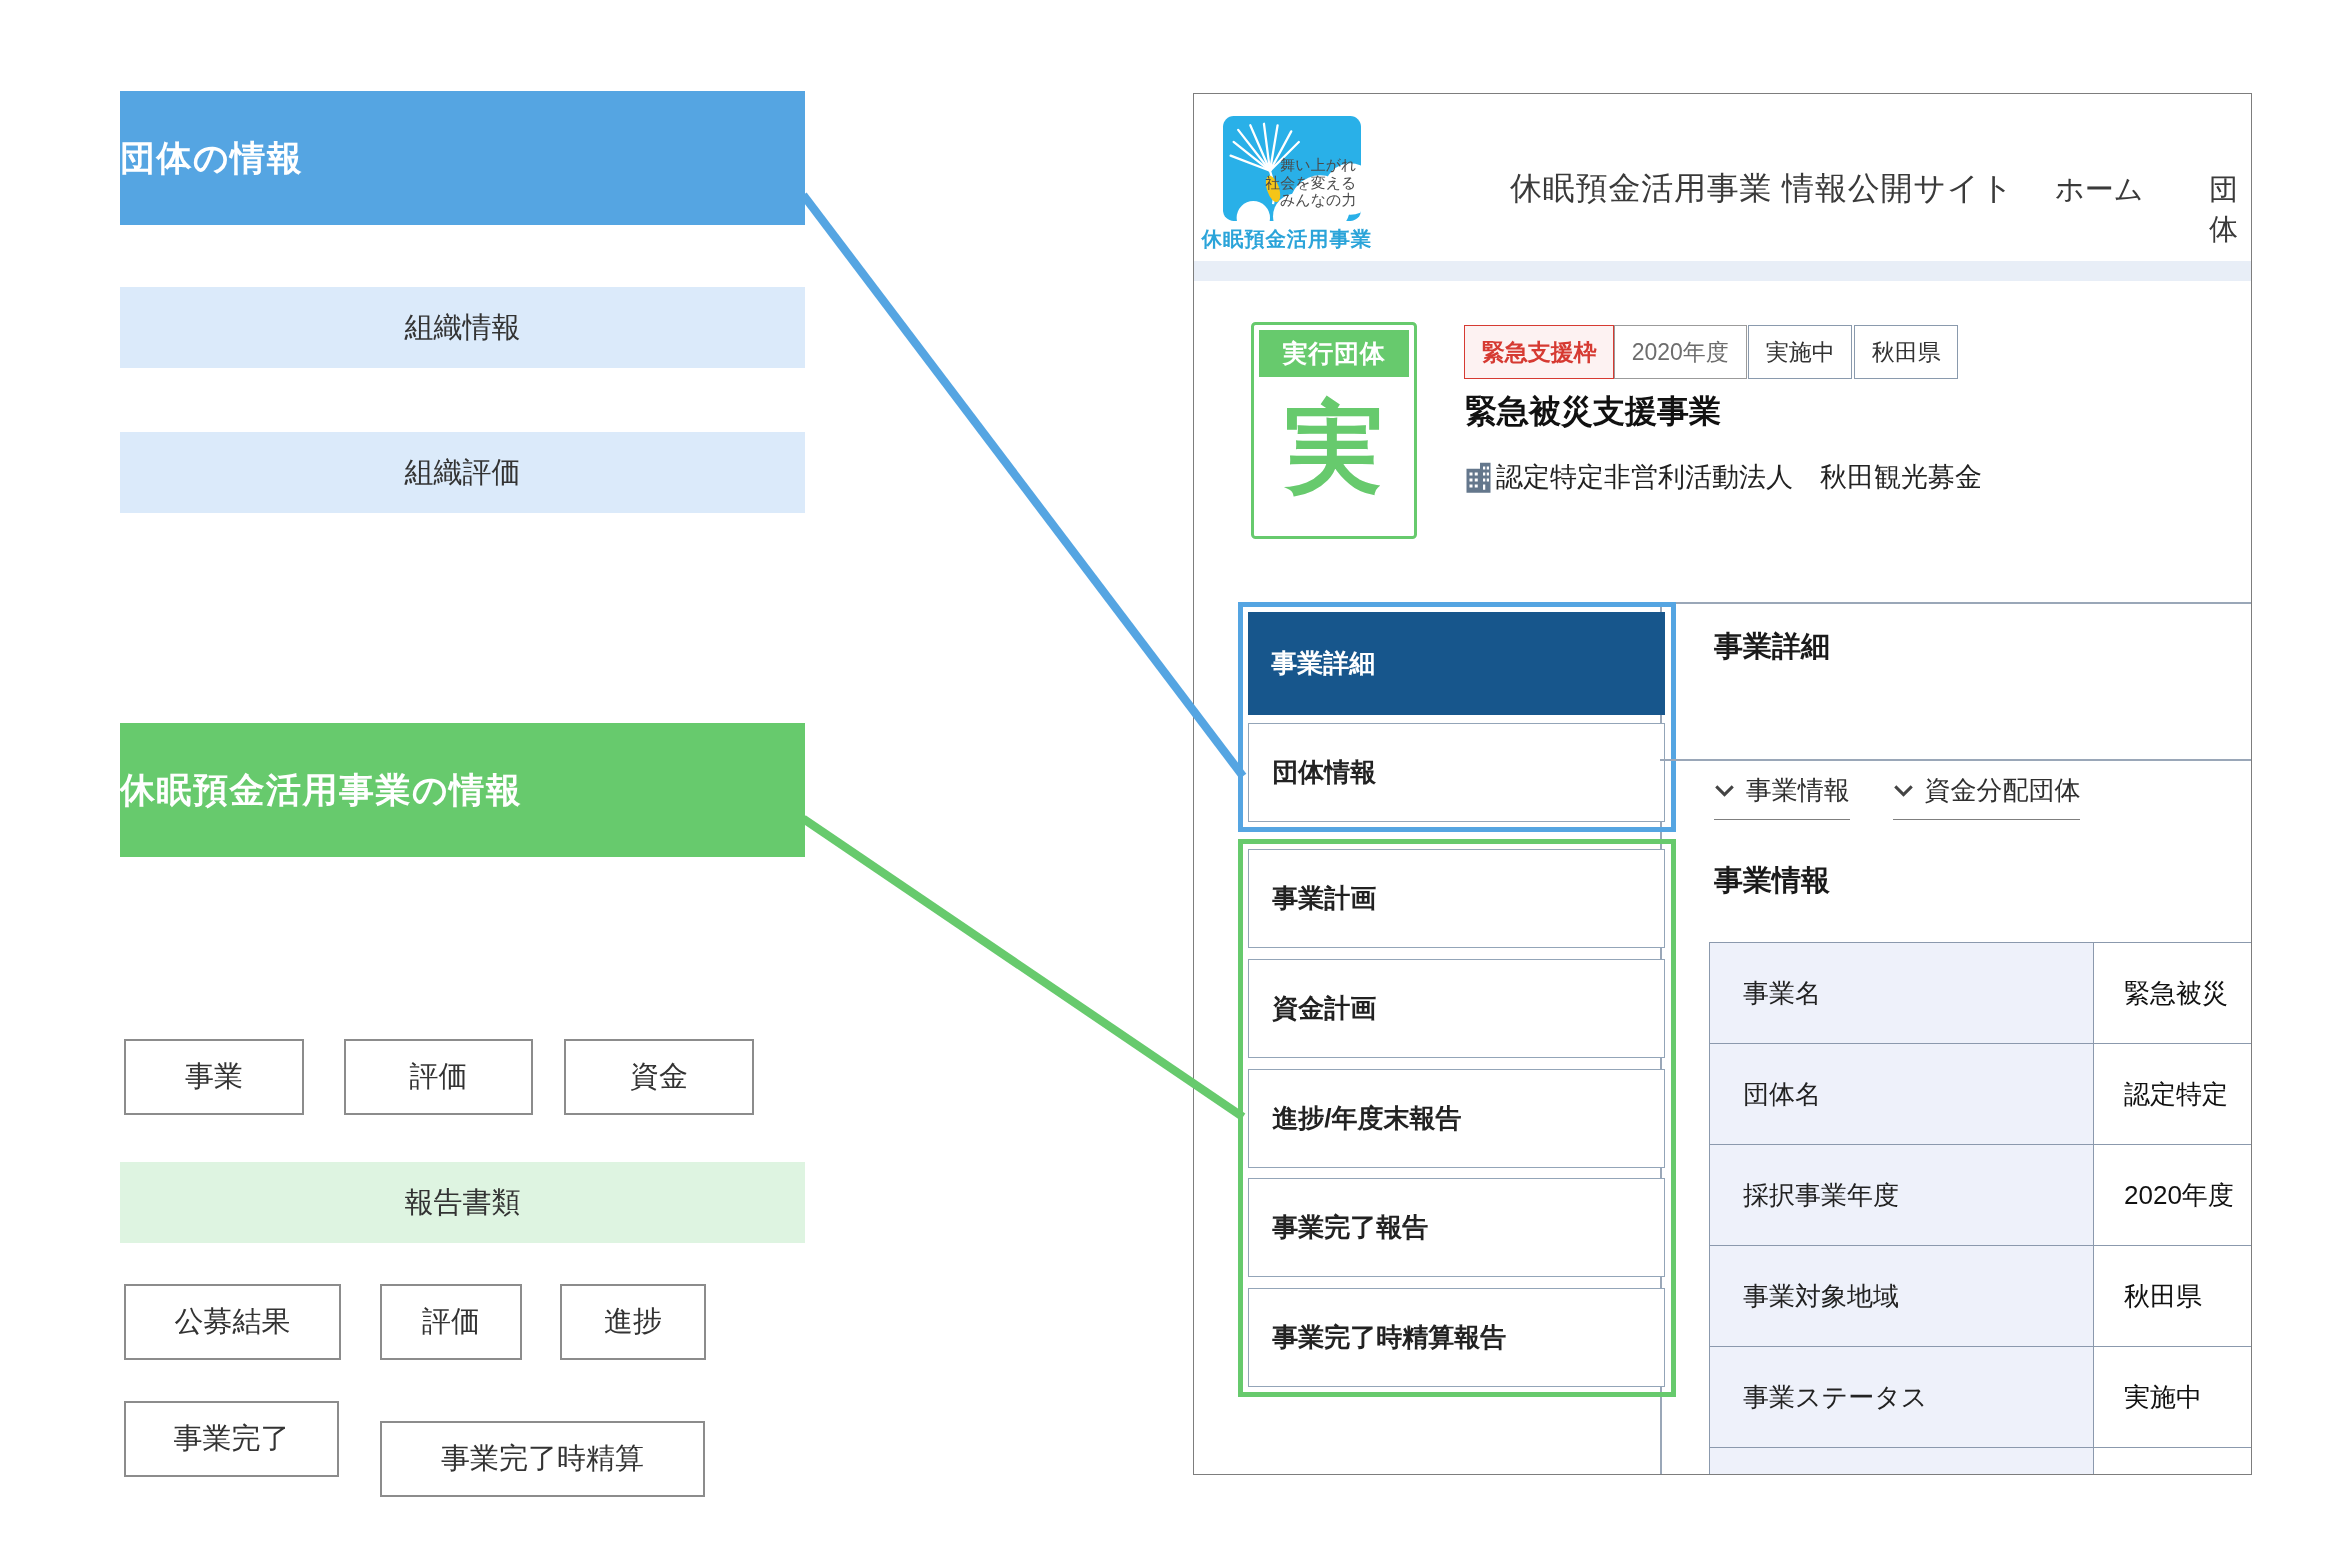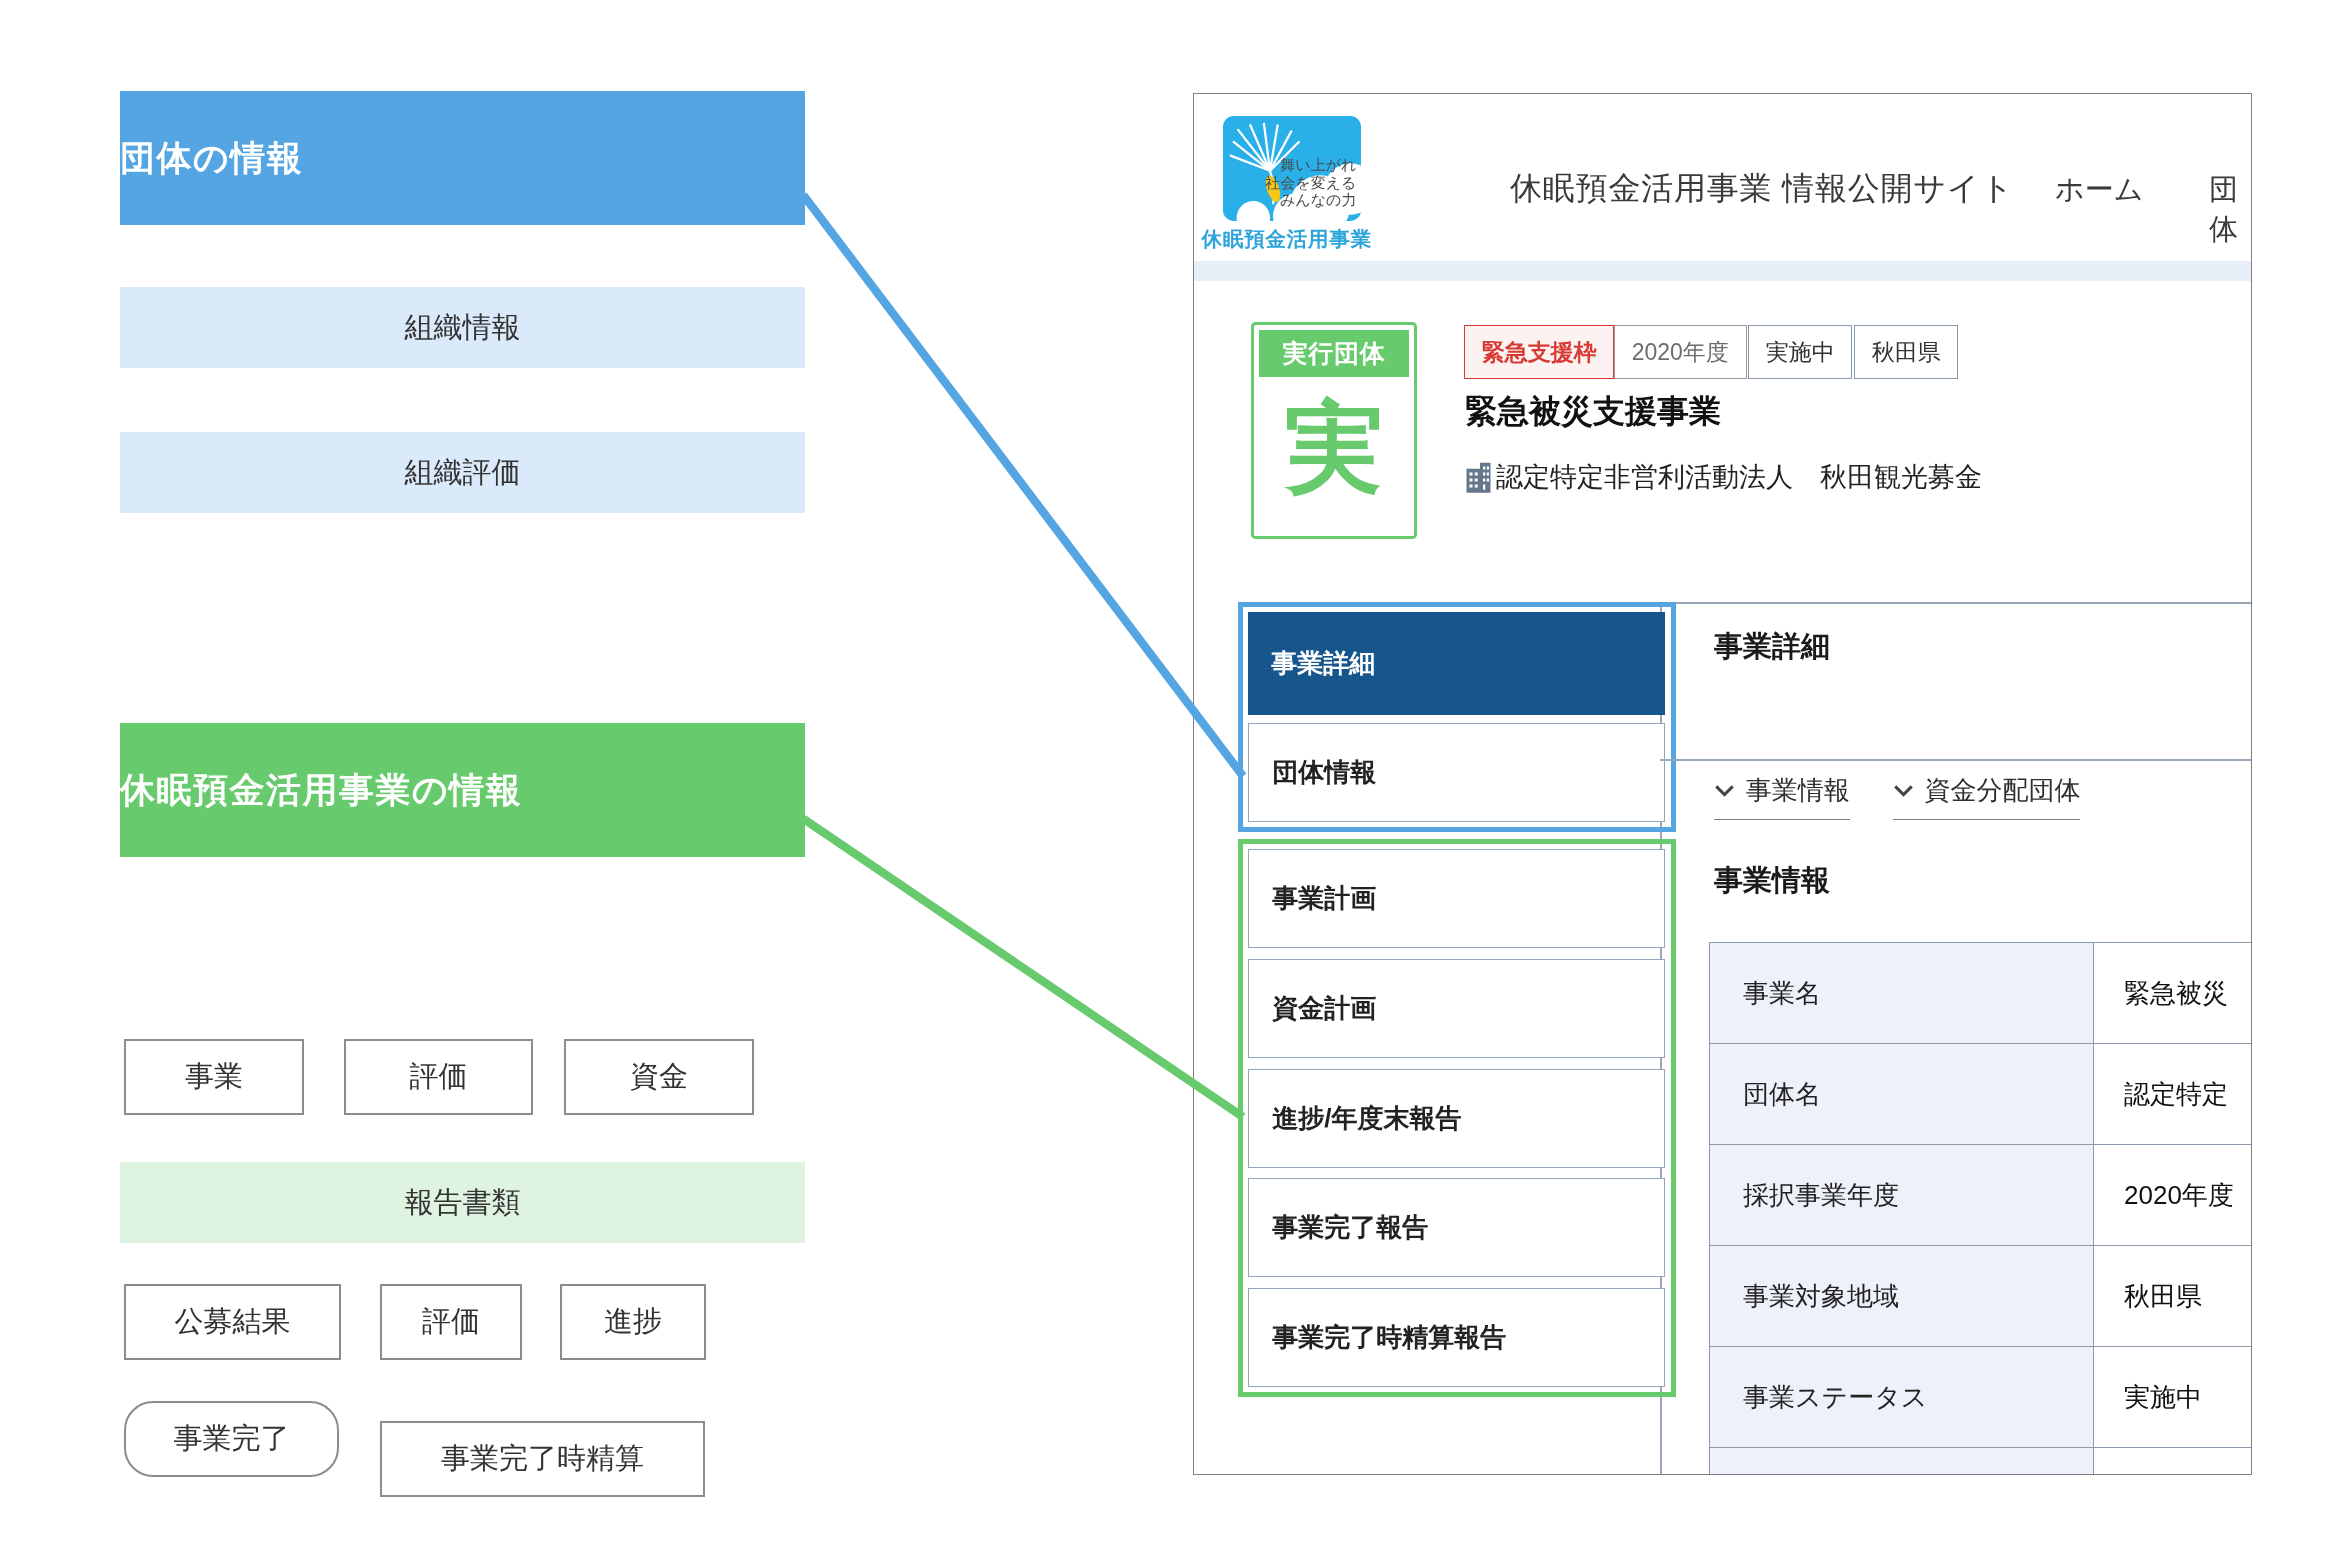--- a/index.html
+++ b/index.html
@@ -121,21 +121,21 @@
   <div class="abs ann-box" style="left:124px;top:1284px;width:217px;height:76px;">
     <span>公募結果</span>
   </div>
   <div class="abs ann-box" style="left:380px;top:1284px;width:142px;height:76px;">
     <span>評価</span>
   </div>
   <div class="abs ann-box" style="left:560px;top:1284px;width:146px;height:76px;">
     <span>進捗</span>
   </div>
 
-  <div class="abs ann-box" style="left:124px;top:1401px;width:215px;height:76px;border-radius:29px;">
+  <div class="abs ann-box" style="left:124px;top:1401px;width:215px;height:76px;">
     <span>事業完了</span>
   </div>
   <div class="abs ann-box" style="left:380px;top:1401px;width:325px;height:76px;margin-top:20px;">
     <span>事業完了時精算</span>
   </div>
 
   <div id="panel">
 
     <div class="logo-square">
       <svg width="138" height="105" viewBox="0 0 182 138">

